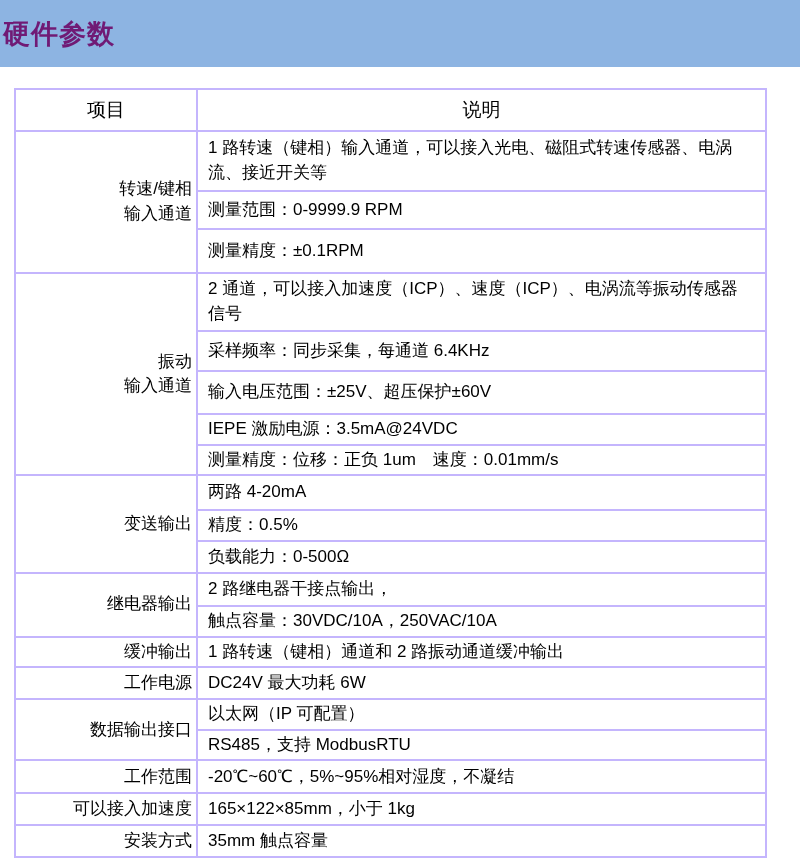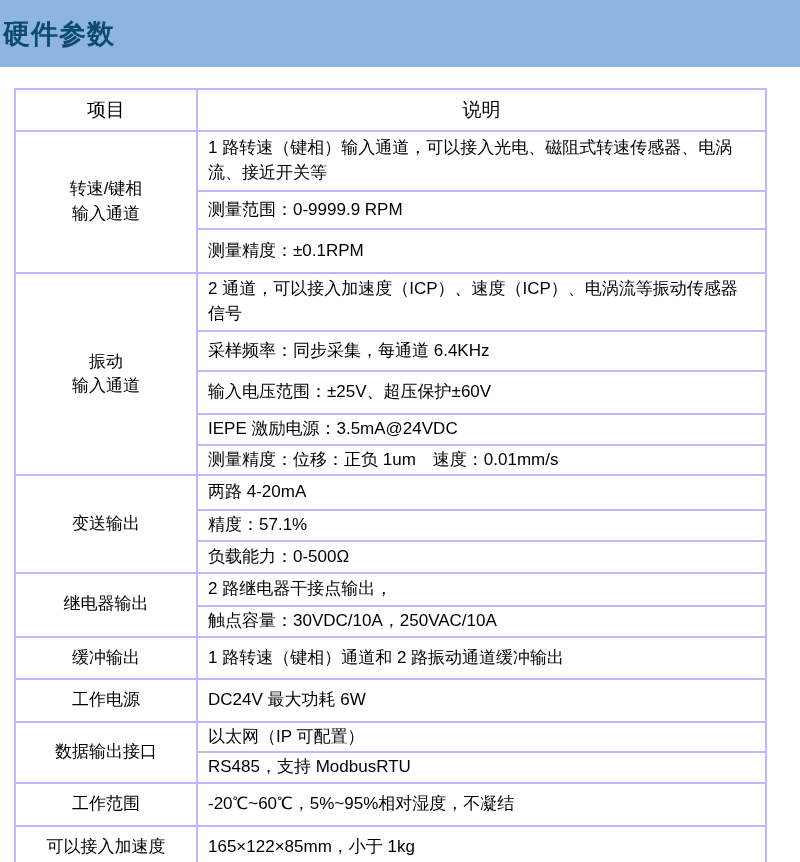--- a/index.html
+++ b/index.html
@@ -20,21 +20,21 @@
     height: 67px;
     background: #8db4e2;
     display: flex;
     align-items: center;
   }
   .title-bar h1 {
     margin: 0;
     padding-left: 3px;
     font-size: 27px;
     font-weight: bold;
-    color: #0c4a6e;
+    color: #701a75;
     letter-spacing: 1px;
   }
   table.spec {
     border-collapse: collapse;
     table-layout: fixed;
     width: 751px;
     margin: 21px 0 0 14px;
     border: 2px solid #3c3c3c;
   }
   table.spec th,
@@ -47,23 +47,23 @@
   }
   table.spec th {
     font-weight: normal;
     font-size: 19px;
     text-align: center;
     padding: 2px 4px;
   }
   col.c-item { width: 182px; }
   col.c-desc { width: 569px; }
   td.item {
-    text-align: center;
+    text-align: right;
     white-space: pre-line;
-    padding: 8px 4px;
+    padding: 2px 4px;
   }
   td.desc {
     text-align: left;
     padding: 2px 16px 2px 10px;
   }
 </style>
 </head>
 <body>
 
 <div class="title-bar">
@@ -111,21 +111,21 @@
     </tr>
     <tr style="height:28px">
       <td class="desc">测量精度：位移：正负 1um　速度：0.01mm/s</td>
     </tr>
 
     <tr style="height:35px">
       <td class="item" rowspan="3">变送输出</td>
       <td class="desc">两路 4-20mA</td>
     </tr>
     <tr style="height:28px">
-      <td class="desc">精度：57.1%</td>
+      <td class="desc">精度：0.5%</td>
     </tr>
     <tr style="height:32px">
       <td class="desc">负载能力：0-500Ω</td>
     </tr>
 
     <tr style="height:33px">
       <td class="item" rowspan="2">继电器输出</td>
       <td class="desc">2 路继电器干接点输出，</td>
     </tr>
     <tr style="height:29px">

